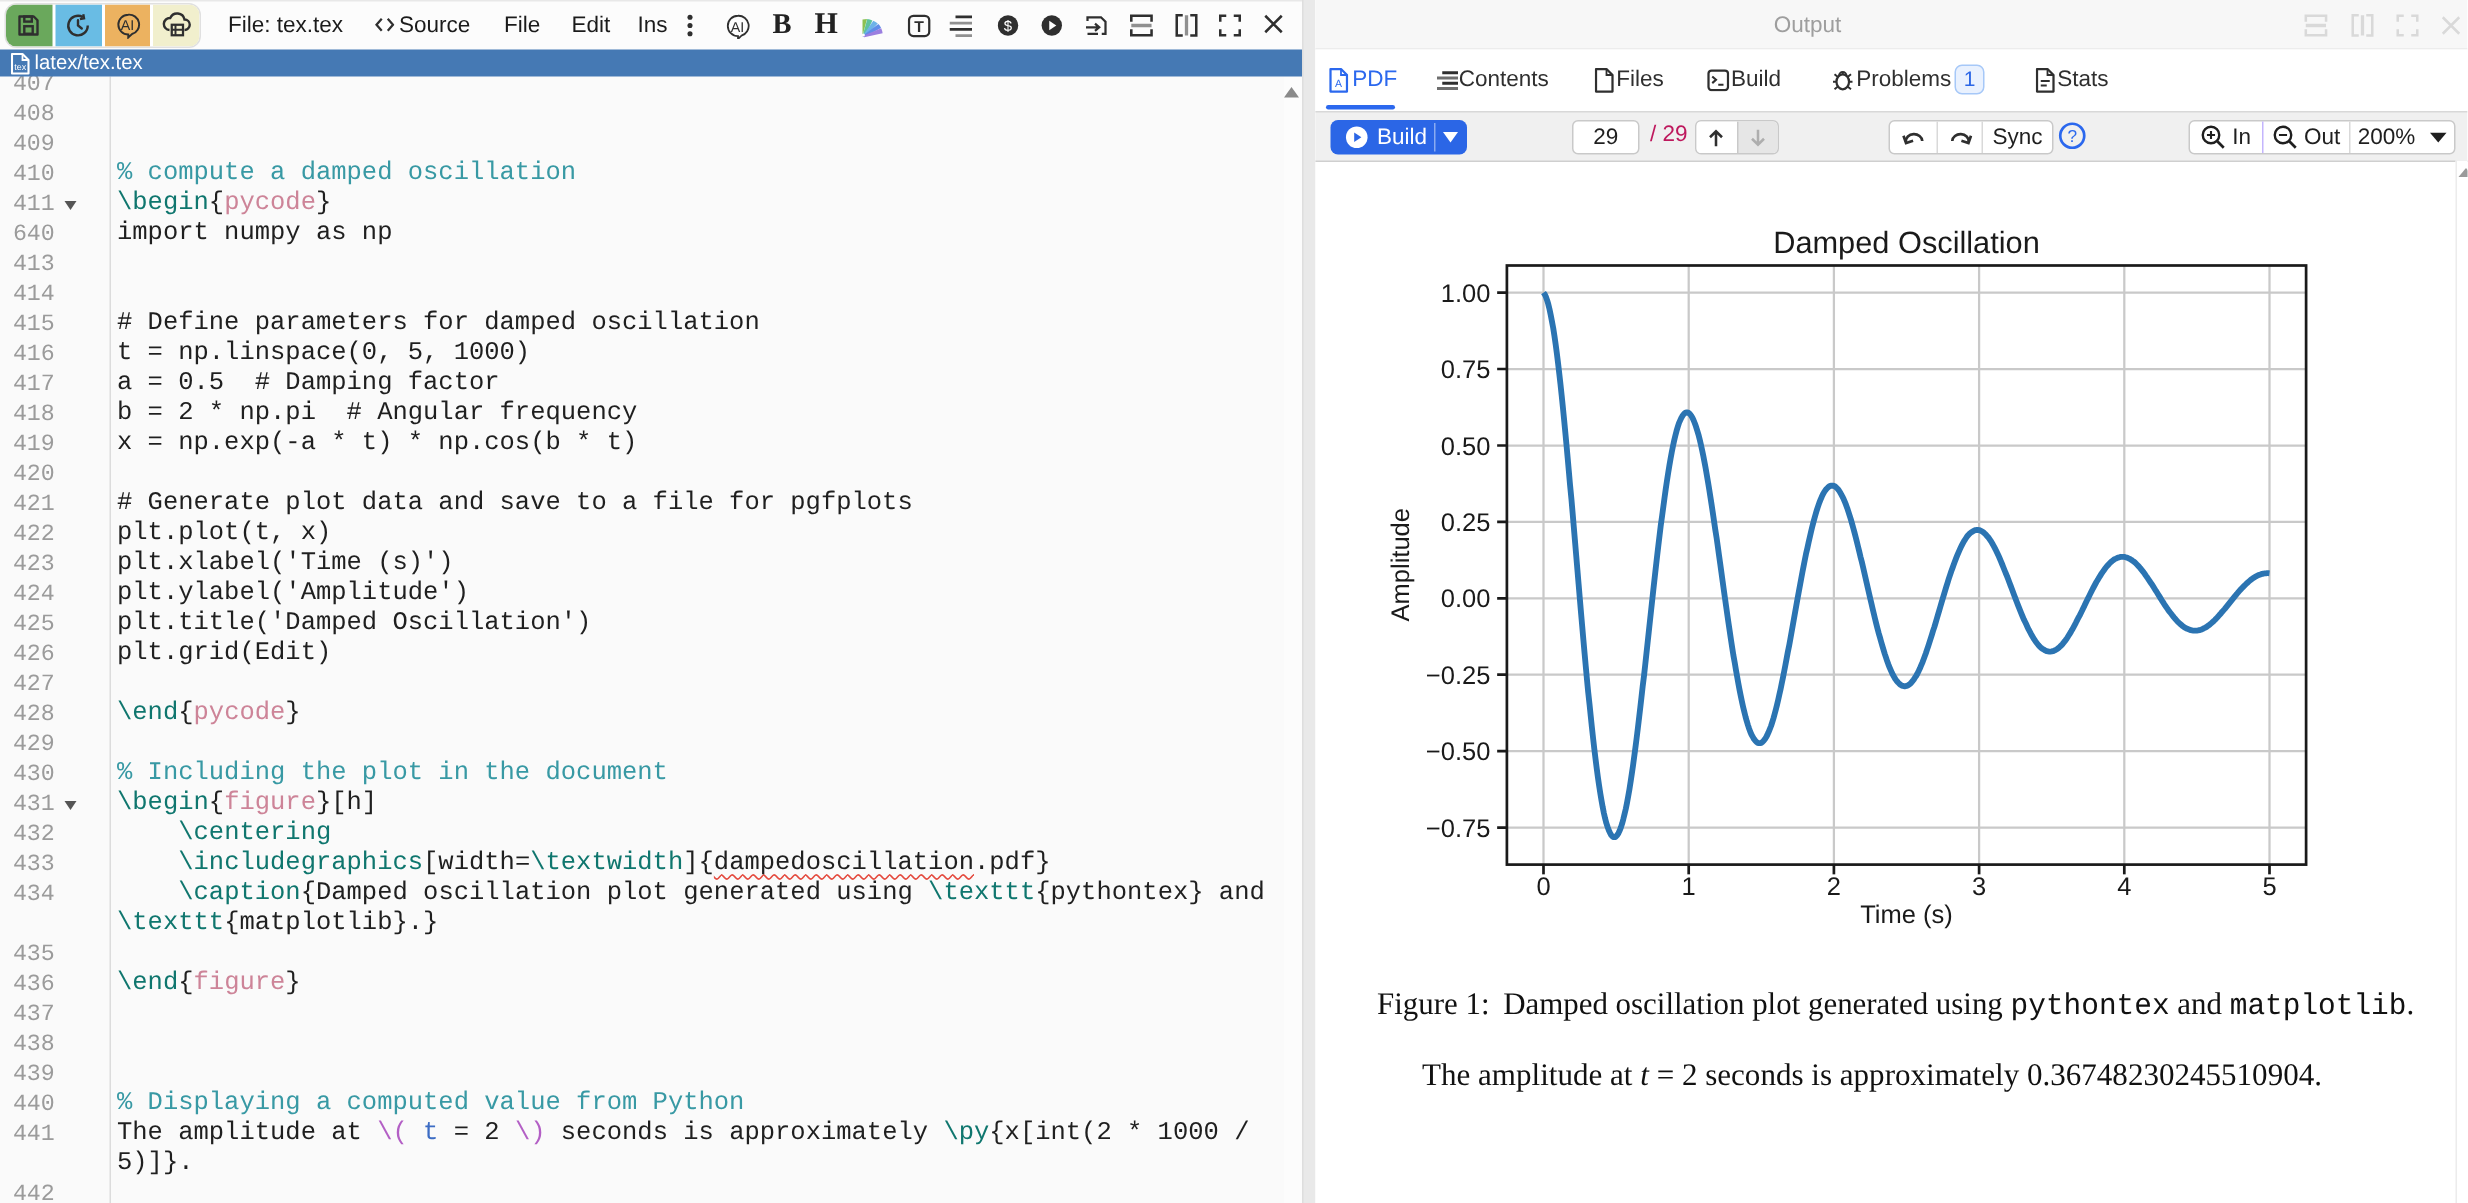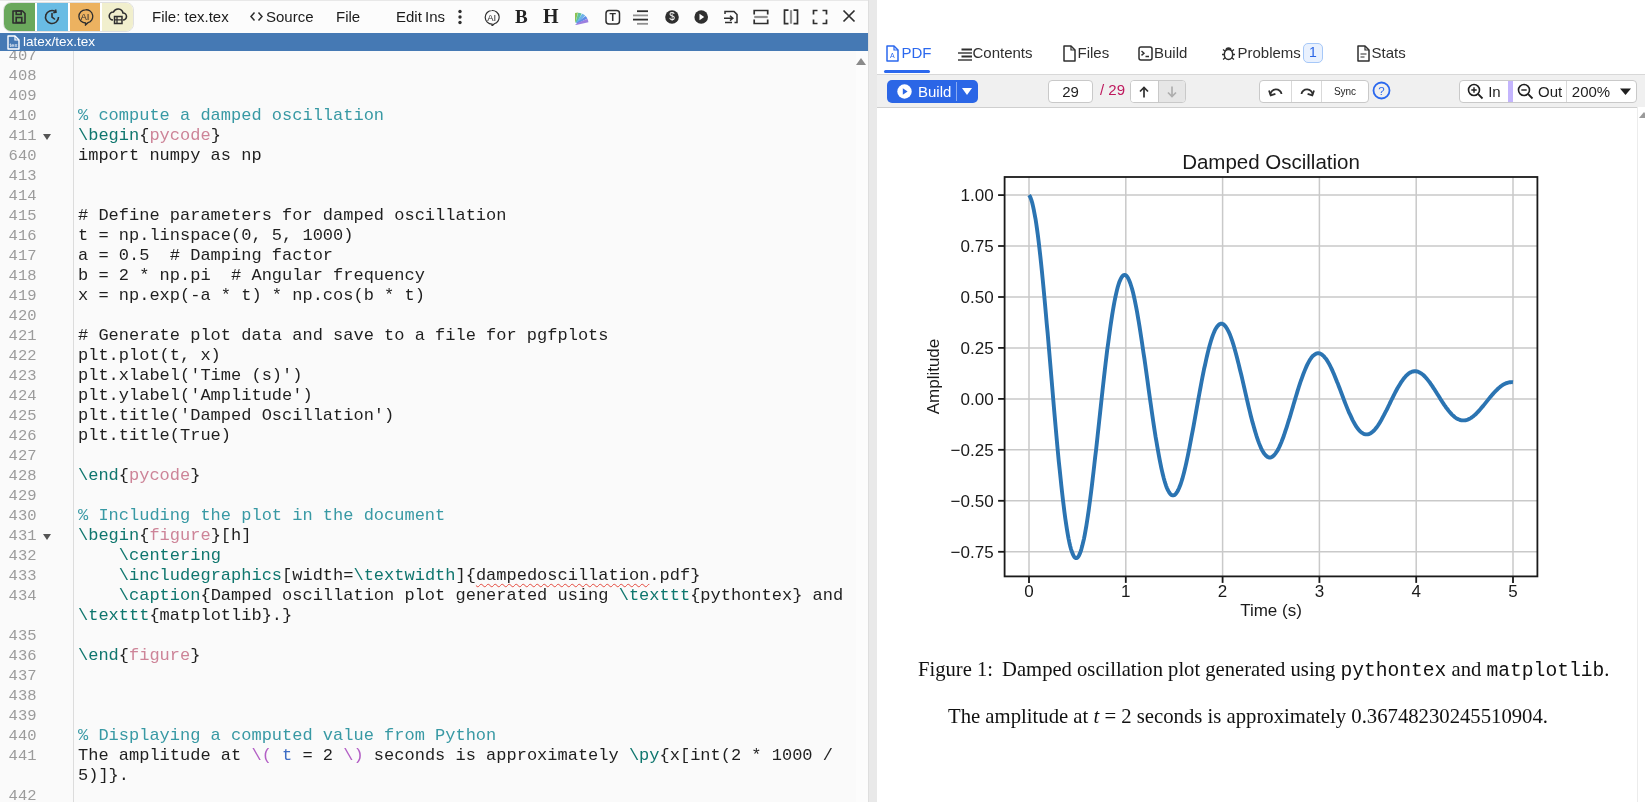--- a/index.html
+++ b/index.html
@@ -85,21 +85,21 @@
           <path d="M6.5 11.8 h7.5 M9 8.5 v7" stroke="#2f2f2f" stroke-width="1.3"></path>
         </svg>
       </div>
 </div>
 <div class="mi" style="left:152px">File: tex.tex</div>
 <div class="mi" style="left:250px"><svg width="13" height="33" viewBox="0 0 13 33" style="">
         <path d="M4.5 12.5 L1 16.5 L4.5 20.5 M8.5 12.5 L12 16.5 L8.5 20.5" fill="none" stroke="#2f2f2f" stroke-width="1.5"></path>
       </svg></div>
 <div class="mi" style="left:266px">Source</div>
 <div class="mi" style="left:336px">File</div>
-<div class="mi" style="left:396px">Edit</div>
+<div class="mi" style="left:381px">Edit</div>
 <div class="mi" style="left:425px">Ins</div>
 <div class="ticon" style="left:457px"><svg width="6" height="16" viewBox="0 0 6 16" style="">
         <circle cx="3" cy="2.5" r="1.7" fill="#2f2f2f"></circle>
         <circle cx="3" cy="8" r="1.7" fill="#2f2f2f"></circle>
         <circle cx="3" cy="13.5" r="1.7" fill="#2f2f2f"></circle>
       </svg></div>
 <div class="ticon" style="left:483px"><svg width="18" height="17" viewBox="0 0 18 17" style="">
         <path d="M9 1.5 a6.8 6.8 0 1 0 0 13.6 l0 1.9 l2.3 -2.2 a6.8 6.8 0 0 0 -2.3 -13.3" fill="none" stroke="#2f2f2f" stroke-width="1.2"></path>
         <text x="8.7" y="12" font-size="9.5" fill="#2f2f2f" text-anchor="middle" font-family="Liberation Serif,serif">AI</text>
       </svg></div>
@@ -189,21 +189,21 @@
 <div class="cr" style="top:326.2px"># Generate plot data and save to a file for pgfplots</div>
 <div class="ln" style="top:346.2px">422</div>
 <div class="cr" style="top:346.2px">plt.plot(t, x)</div>
 <div class="ln" style="top:366.2px">423</div>
 <div class="cr" style="top:366.2px">plt.xlabel('Time (s)')</div>
 <div class="ln" style="top:386.2px">424</div>
 <div class="cr" style="top:386.2px">plt.ylabel('Amplitude')</div>
 <div class="ln" style="top:406.2px">425</div>
 <div class="cr" style="top:406.2px">plt.title('Damped Oscillation')</div>
 <div class="ln" style="top:426.2px">426</div>
-<div class="cr" style="top:426.2px">plt.title(True)</div>
+<div class="cr" style="top:426.2px">plt.grid(Edit)</div>
 <div class="ln" style="top:446.2px">427</div>
 <div class="ln" style="top:466.2px">428</div>
 <div class="cr" style="top:466.2px"><span class="g">\end</span>{<span class="p">pycode</span>}</div>
 <div class="ln" style="top:486.2px">429</div>
 <div class="ln" style="top:506.2px">430</div>
 <div class="cr" style="top:506.2px"><span class="t">% Including the plot in the document</span></div>
 <div class="ln" style="top:526.2px">431</div>
 <div class="fold" style="top:533.7px"></div>
 <div class="cr" style="top:526.2px"><span class="g">\begin</span>{<span class="p">figure</span>}[h]</div>
 <div class="ln" style="top:546.2px">432</div>
@@ -225,20 +225,37 @@
 <div class="cr" style="top:746.2px">The amplitude at <span class="u">\( </span><span class="b">t</span> = 2 <span class="u">\)</span> seconds is approximately <span class="g">\py</span>{x[int(2 * 1000 /</div>
 <div class="cr" style="top:766.2px">5)]}.</div>
 <div class="ln" style="top:786.2px">442</div>
 <div id="gutline"></div>
 <div id="lscroll"></div>
 <div class="scrolltri" style="left:855.5px;top:58px"></div>
 
 <div id="divider"></div>
 
 <div id="rp">
+ <div id="rphead">
+        <div class="title">Output</div>
+        <div style="position:absolute;left:659px;top:9px"><svg width="16" height="16" viewBox="0 0 16 16" style="">
+            <path d="M1.2 5.5 V1.5 h13.5 v4 M1.2 10.5 v4 h13.5 v-4" fill="none" stroke="#d9d9d9" stroke-width="1.7"></path>
+            <path d="M1.2 8 h13.5" stroke="#d9d9d9" stroke-width="2.2"></path>
+          </svg></div>
+        <div style="position:absolute;left:690px;top:9px"><svg width="16" height="16" viewBox="0 0 16 16" style="">
+            <path d="M5.5 1.2 H1.5 v13.5 h4 M10.5 1.2 h4 v13.5 h-4" fill="none" stroke="#d9d9d9" stroke-width="1.7"></path>
+            <path d="M8 1.2 v13.5" stroke="#d9d9d9" stroke-width="2.2"></path>
+          </svg></div>
+        <div style="position:absolute;left:720px;top:9px"><svg width="16" height="16" viewBox="0 0 16 16" style="">
+            <path d="M5.5 1.5 H1.5 v4 M10.5 1.5 h4 v4 M5.5 14.5 H1.5 v-4 M10.5 14.5 h4 v-4" fill="none" stroke="#d9d9d9" stroke-width="1.7"></path>
+          </svg></div>
+        <div style="position:absolute;left:750px;top:9.5px"><svg width="14" height="15" viewBox="0 0 14 15" style="">
+            <path d="M1.5 1.5 L12.5 12.5 M12.5 1.5 L1.5 12.5" stroke="#d9d9d9" stroke-width="1.7"></path>
+          </svg></div>
+      </div>
  <div id="tabs">
    <div class="tab blue" style="left:24.5px">PDF</div>
         <div style="position:absolute;left:9px;top:12px"><svg width="13" height="17" viewBox="0 0 13 17" style="">
             <path d="M1 1 h7 l4 4 V16 H1 Z" fill="none" stroke="#2b68ee" stroke-width="1.5" stroke-linejoin="round"></path>
             <path d="M8 1 v4 h4" fill="none" stroke="#2b68ee" stroke-width="1.2"></path>
             <text x="6.4" y="13" font-size="7" fill="#2b68ee" text-anchor="middle" font-family="Liberation Sans">A</text>
           </svg></div>
    <div class="tab" style="left:95.5px">Contents</div>
         <div style="position:absolute;left:81px;top:14px"><svg width="14" height="13" viewBox="0 0 14 13" style="">
             <path d="M3.5 1.5 H14" stroke="#2f2f2f" stroke-width="2"></path>
@@ -300,33 +317,33 @@
               <path d="M2.5 3.5 V8.8 H7.8" fill="none" stroke="#2f2f2f" stroke-width="0"></path>
               <path d="M1 4.5 L2.7 9.3 L7.4 7.8" fill="none" stroke="#2f2f2f" stroke-width="1.8"></path>
             </svg>
           </div>
           <div style="width:30px;border-left:1px solid #d9d9d9">
             <svg width="16" height="12" viewBox="0 0 16 12" style="">
               <path d="M13.5 8.5 a5.5 4.8 0 0 0 -11 -0.5" fill="none" stroke="#2f2f2f" stroke-width="1.8"></path>
               <path d="M15 4.5 L13.3 9.3 L8.6 7.8" fill="none" stroke="#2f2f2f" stroke-width="1.8"></path>
             </svg>
           </div>
-          <div style="width:47px;border-left:1px solid #d9d9d9;font-size:10px;color:#1f1f1f">Sync</div>
+          <div style="width:47px;border-left:1px solid #d9d9d9;font-size:15px;color:#1f1f1f">Sync</div>
         </div>
    <div style="position:absolute;left:495px;top:6px"><svg width="19" height="19" viewBox="0 0 19 19" style="">
             <circle cx="9.5" cy="9.5" r="8" fill="none" stroke="#2b68ee" stroke-width="1.8"></circle>
             <text x="9.5" y="13.6" font-size="11.5" fill="#2b68ee" text-anchor="middle" font-family="Liberation Sans">?</text>
           </svg></div>
    <div class="btn" id="zoomg">
           <div style="width:48px"><svg width="17" height="17" viewBox="0 0 17 17" style="">
               <circle cx="7" cy="7" r="5.5" fill="none" stroke="#1f1f1f" stroke-width="1.6"></circle>
               <path d="M11.2 11.2 L15.5 15.5" stroke="#1f1f1f" stroke-width="1.8"></path>
               <path d="M4.3 7 H9.7 M7 4.3 V9.7" stroke="#1f1f1f" stroke-width="1.4"></path>
             </svg>&nbsp;In</div>
-          <div style="width:59px;border-left:5px solid #c4b5fd"><svg width="17" height="17" viewBox="0 0 17 17" style="">
+          <div style="width:59px;border-left:1px solid #c4b5fd"><svg width="17" height="17" viewBox="0 0 17 17" style="">
               <circle cx="7" cy="7" r="5.5" fill="none" stroke="#1f1f1f" stroke-width="1.6"></circle>
               <path d="M11.2 11.2 L15.5 15.5" stroke="#1f1f1f" stroke-width="1.8"></path>
               <path d="M4.3 7 H9.7" stroke="#1f1f1f" stroke-width="1.4"></path>
             </svg>&nbsp;Out</div>
           <div style="width:70px;border-left:1px solid #d9d9d9">200%&nbsp;&nbsp;<svg width="13" height="9" viewBox="0 0 13 9" style="">
               <path d="M1 1.5 L6.5 8 L12 1.5 Z" fill="#1f1f1f"></path>
             </svg></div>
         </div>
  </div>
 </div>

